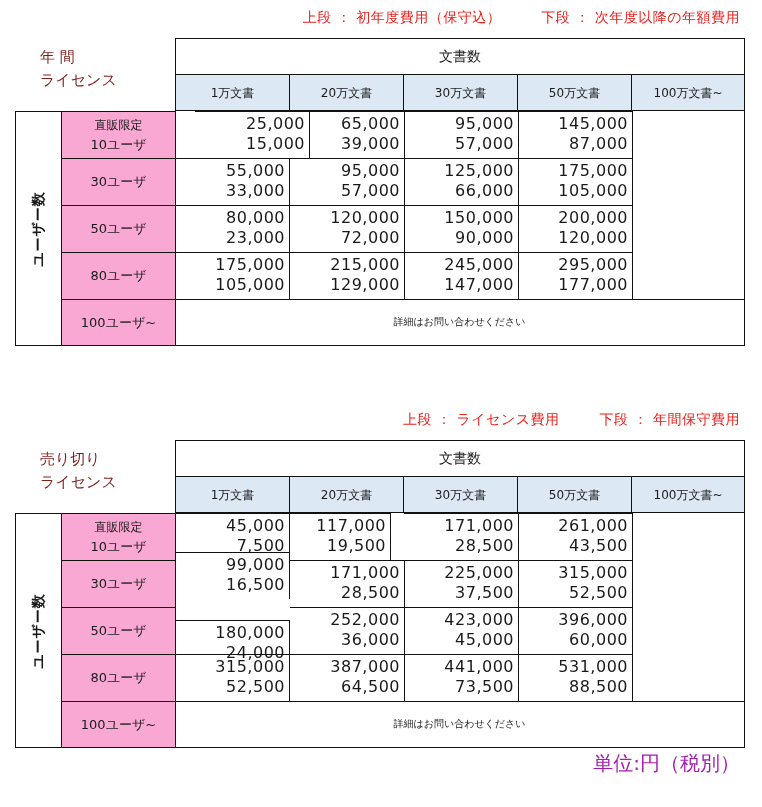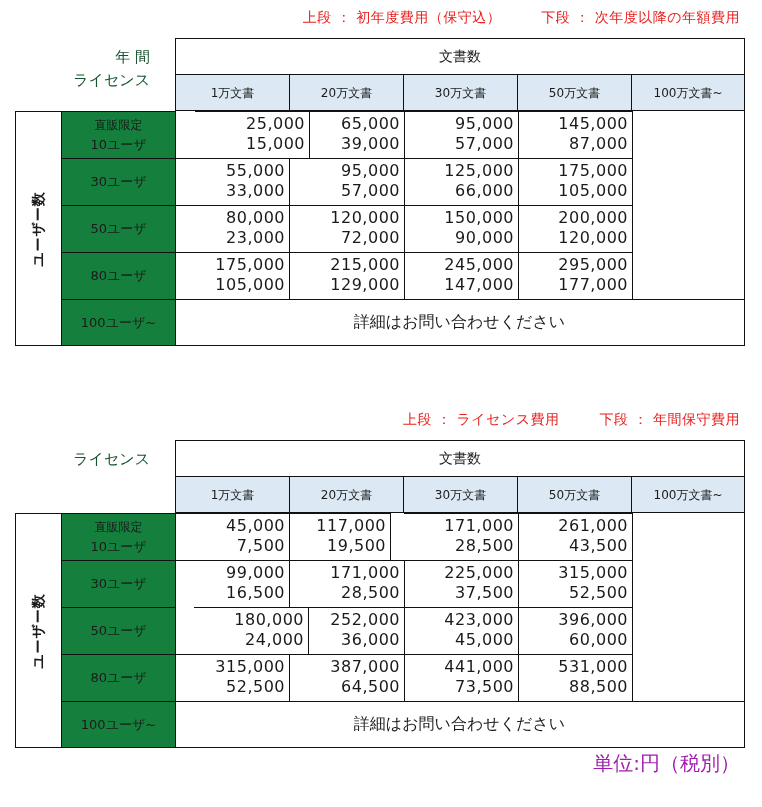--- a/index.html
+++ b/index.html
@@ -15,21 +15,21 @@
     .legend span + span { margin-left: 40px; }
     .legend-1 { top: 9px; }
     .legend-2 { top: 411px; }
 
     .block { position: absolute; left: 0; width: 762px; }
     .block-1 { top: 38px; }
     .block-2 { top: 440px; }
 
     .corner-label {
       position: absolute; left: 40px; width: 110px; top: 8px;
-      text-align: right; font-size: 15px; line-height: 23px; color: #14532d;
+      text-align: left; font-size: 15px; line-height: 23px; color: #7f1d1d;
     }
 
     .cell { position: absolute; box-sizing: border-box; }
     .doc-title {
       left: 175px; top: 0; width: 570px; height: 37px;
       border: 1.5px solid #111; border-bottom: 1px solid #111;
       text-align: center; font-size: 14px; line-height: 34px;
     }
     .col-head {
       top: 37px; height: 36px; background: #dce9f5;
@@ -43,21 +43,21 @@
       left: 15px; top: 73px; width: 47px; height: 235px;
       border-left: 1.5px solid #111; border-top: 1.5px solid #111;
       border-bottom: 1.5px solid #111;
     }
     .side-label {
       position: absolute; left: 50%; top: 50%;
       transform: translate(-50%, -50%) rotate(-90deg);
       font-size: 14px; white-space: nowrap; letter-spacing: 1px; font-weight: bold;
     }
     .row-head {
-      left: 61px; width: 115px; background: #15803d;
+      left: 61px; width: 115px; background: #f9a8d4;
       border-left: 1px solid #111; border-right: 1.5px solid #111;
       border-top: 1px solid #111;
       display: flex; flex-direction: column; justify-content: center; align-items: center;
       font-size: 13px; line-height: 20px;
     }
     .row-head.first-row { border-top: 1.5px solid #111; }
     .row-head.last-row { border-bottom: 1.5px solid #111; }
     .row-head .sub { font-size: 12px; }
 
     .val {
@@ -68,21 +68,21 @@
     .val div { height: 20px; }
 
     .blank-col {
       left: 632px; width: 113px; top: 73px; height: 188px;
       border-right: 1.5px solid #111;
     }
     .contact {
       left: 175px; width: 570px; height: 47px; top: 261px;
       border-top: 1px solid #111; border-right: 1.5px solid #111;
       border-bottom: 1.5px solid #111;
-      text-align: center; font-size: 16px; line-height: 44px;
+      text-align: center; font-size: 10px; line-height: 44px;
     }
     .unit {
       position: absolute; right: 22px; top: 750px; font-size: 20px; color: #a21caf;
     }
   </style>
 </head>
 <body>
 
 <div class="legend legend-1">
   <span>上段 ： 初年度費用（保守込）</span><span>下段 ： 次年度以降の年額費用</span>
@@ -193,20 +193,21 @@
   </div>
   <div class="cell contact">詳細はお問い合わせください</div>
 </div>
 
 <div class="legend legend-2">
   <span>上段 ： ライセンス費用</span><span>下段 ： 年間保守費用</span>
 </div>
 
 <div class="block block-2">
   <div class="corner-label">
+    <div>売り切り</div>
     <div>ライセンス</div>
   </div>
   <div class="cell doc-title">文書数</div>
 
   <div class="cell col-head first" style="left:175px;width:115px;">1万文書</div>
   <div class="cell col-head" style="left:290px;width:114px;">20万文書</div>
   <div class="cell col-head" style="left:404px;width:114px;">30万文書</div>
   <div class="cell col-head" style="left:518px;width:114px;">50万文書</div>
   <div class="cell col-head last" style="left:632px;width:113px;">100万文書~</div>
 
@@ -231,41 +232,41 @@
       <div>28,500</div>
     </div>
   <div class="cell val" style="left:518px;top:73px;height:47px;border-top:1.5px solid #111;">
       <div>261,000</div>
       <div>43,500</div>
     </div>
 
   <div class="cell row-head" style="top:120px;height:47px;">
     <div>30ユーザ</div>
   </div>
-  <div class="cell val" style="left:175px;top:120px;height:47px;">
+  <div class="cell val" style="left:175px;top:112px;height:47px;">
       <div>99,000</div>
       <div>16,500</div>
     </div>
   <div class="cell val" style="left:290px;top:120px;height:47px;">
       <div>171,000</div>
       <div>28,500</div>
     </div>
   <div class="cell val" style="left:404px;top:120px;height:47px;">
       <div>225,000</div>
       <div>37,500</div>
     </div>
   <div class="cell val" style="left:518px;top:120px;height:47px;">
       <div>315,000</div>
       <div>52,500</div>
     </div>
 
   <div class="cell row-head" style="top:167px;height:47px;">
     <div>50ユーザ</div>
   </div>
-  <div class="cell val" style="left:175px;top:167px;height:47px;margin-left:19px;">
+  <div class="cell val" style="left:175px;top:180px;height:47px;">
       <div>180,000</div>
       <div>24,000</div>
     </div>
   <div class="cell val" style="left:290px;top:167px;height:47px;">
       <div>252,000</div>
       <div>36,000</div>
     </div>
   <div class="cell val" style="left:404px;top:167px;height:47px;">
       <div>423,000</div>
       <div>45,000</div>

